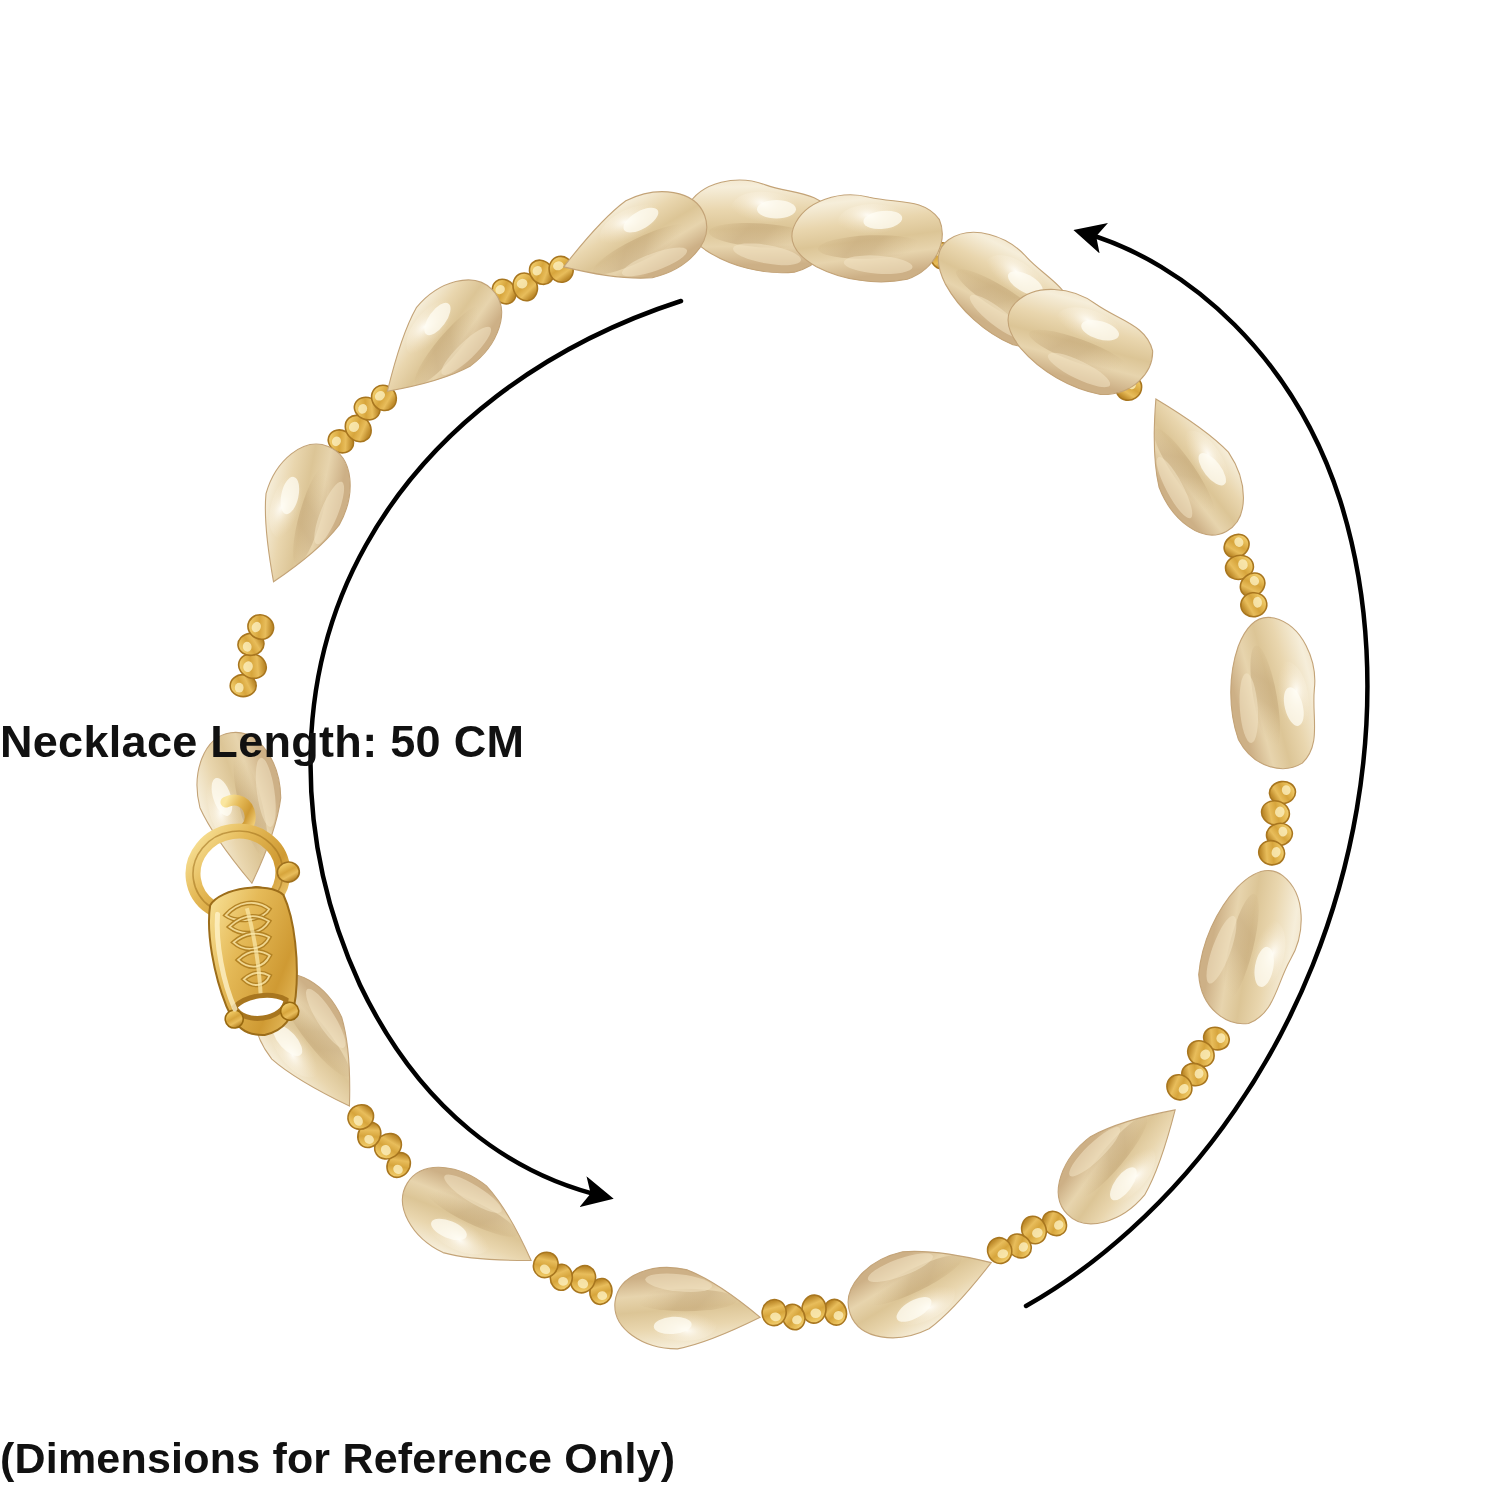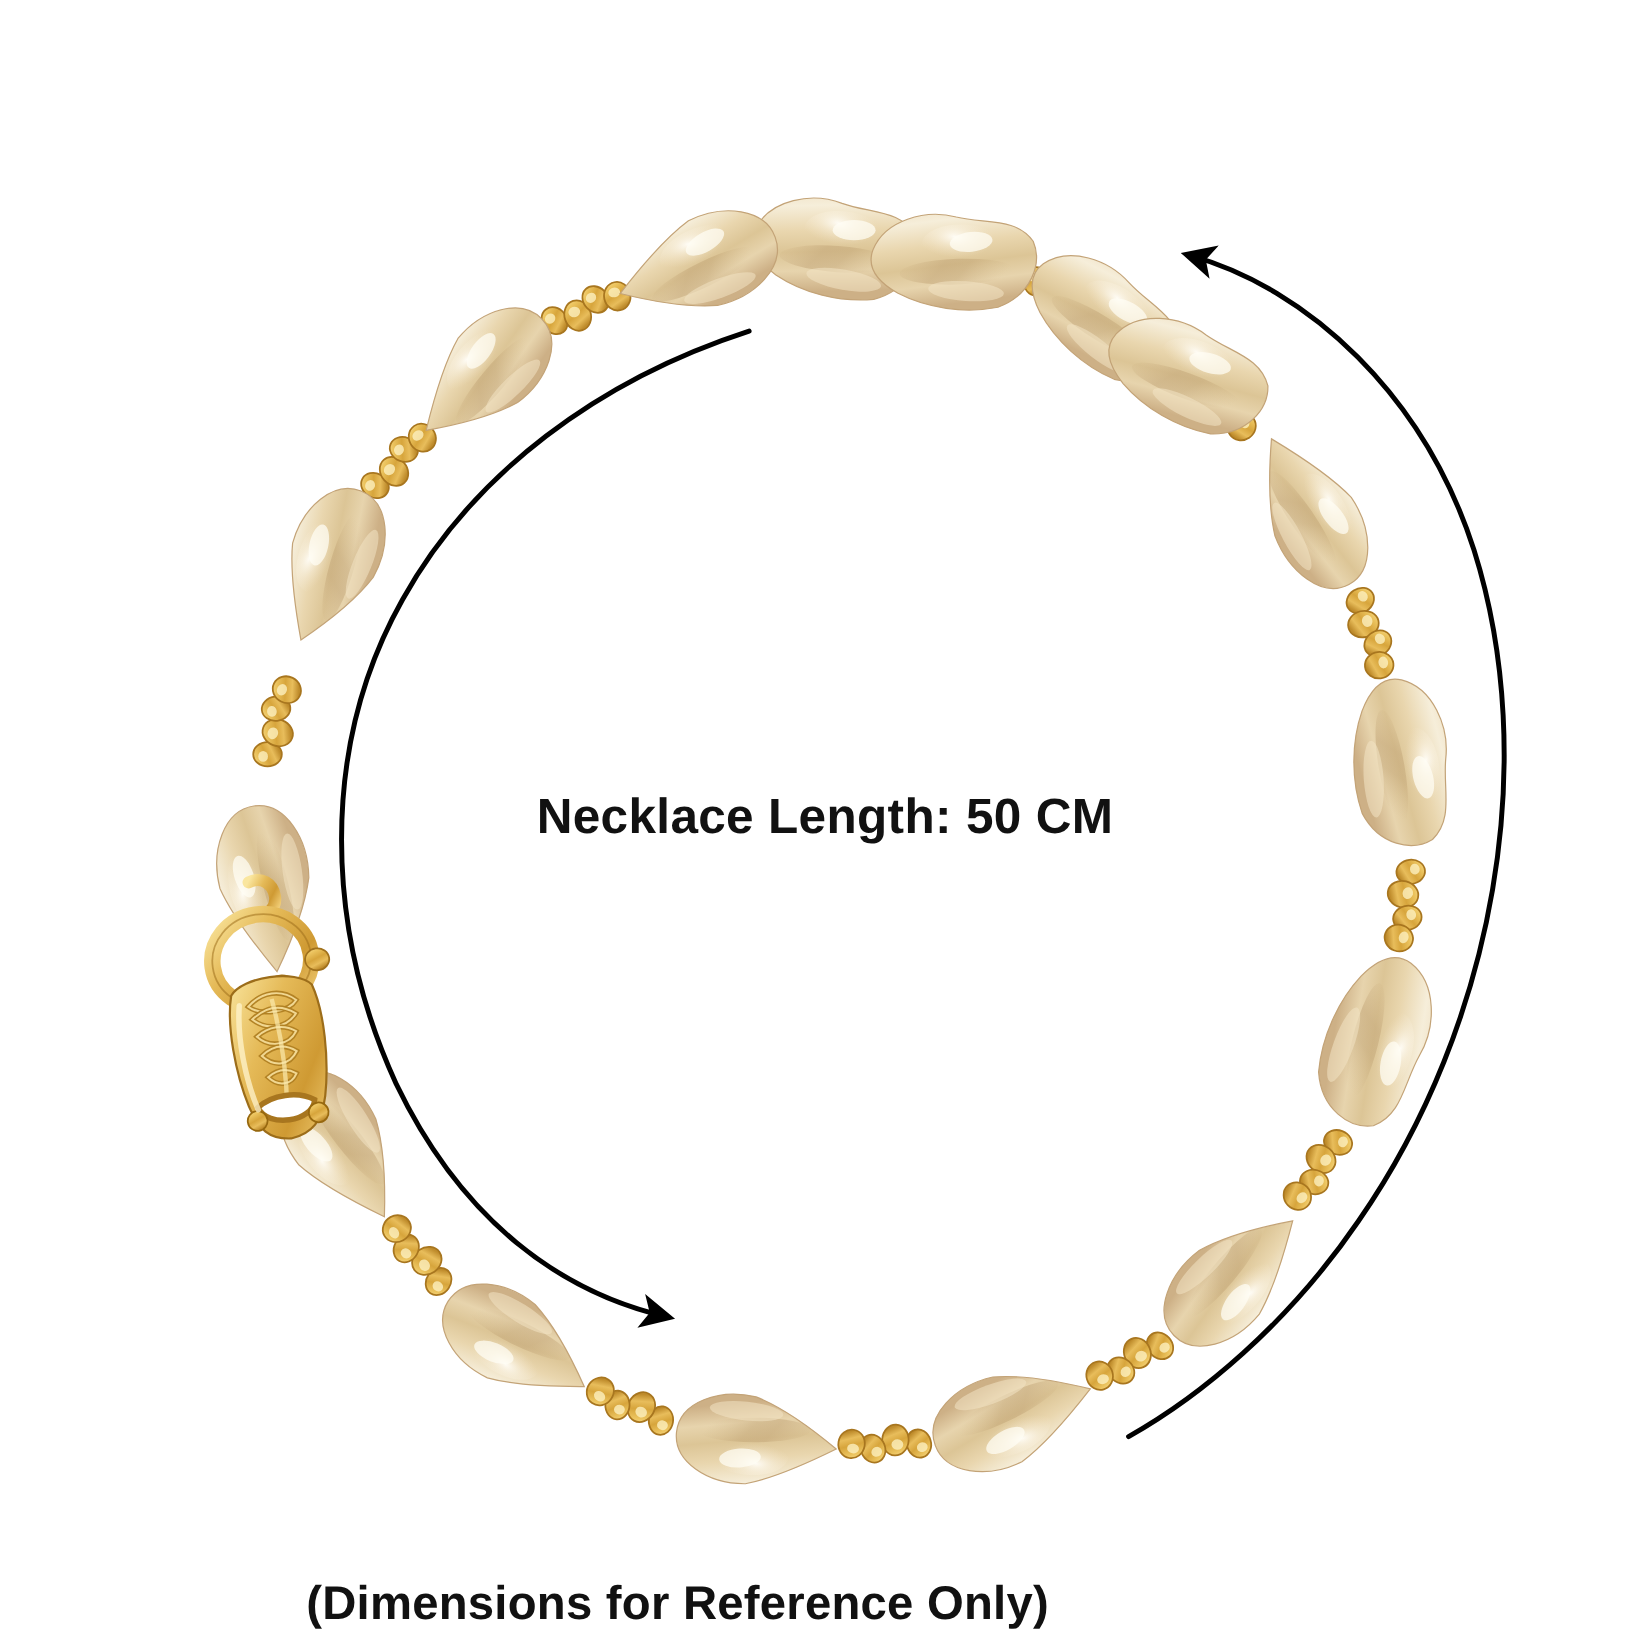--- a/index.html
+++ b/index.html
@@ -30,29 +30,28 @@
     position: absolute;
     color: #111111;
     font-weight: bold;
     white-space: nowrap;
     font-family: "Liberation Sans", sans-serif;
   }
   #center-label {
     left: 0;
     top: 716px;
     width: 1500px;
-    text-align: center;
     font-size: 45px;
     letter-spacing: 0.3px;
   }
   #footer-label {
     left: 0;
     top: 1434px;
     width: 1232px;
-    text-align: center;
+    text-align: left;
     font-size: 43px;
     letter-spacing: 0.2px;
   }
 </style>
 </head>
 <body>
 
 <div id="stage">
 
   <svg id="artwork" viewBox="0 0 1500 1500" xmlns="http://www.w3.org/2000/svg">

